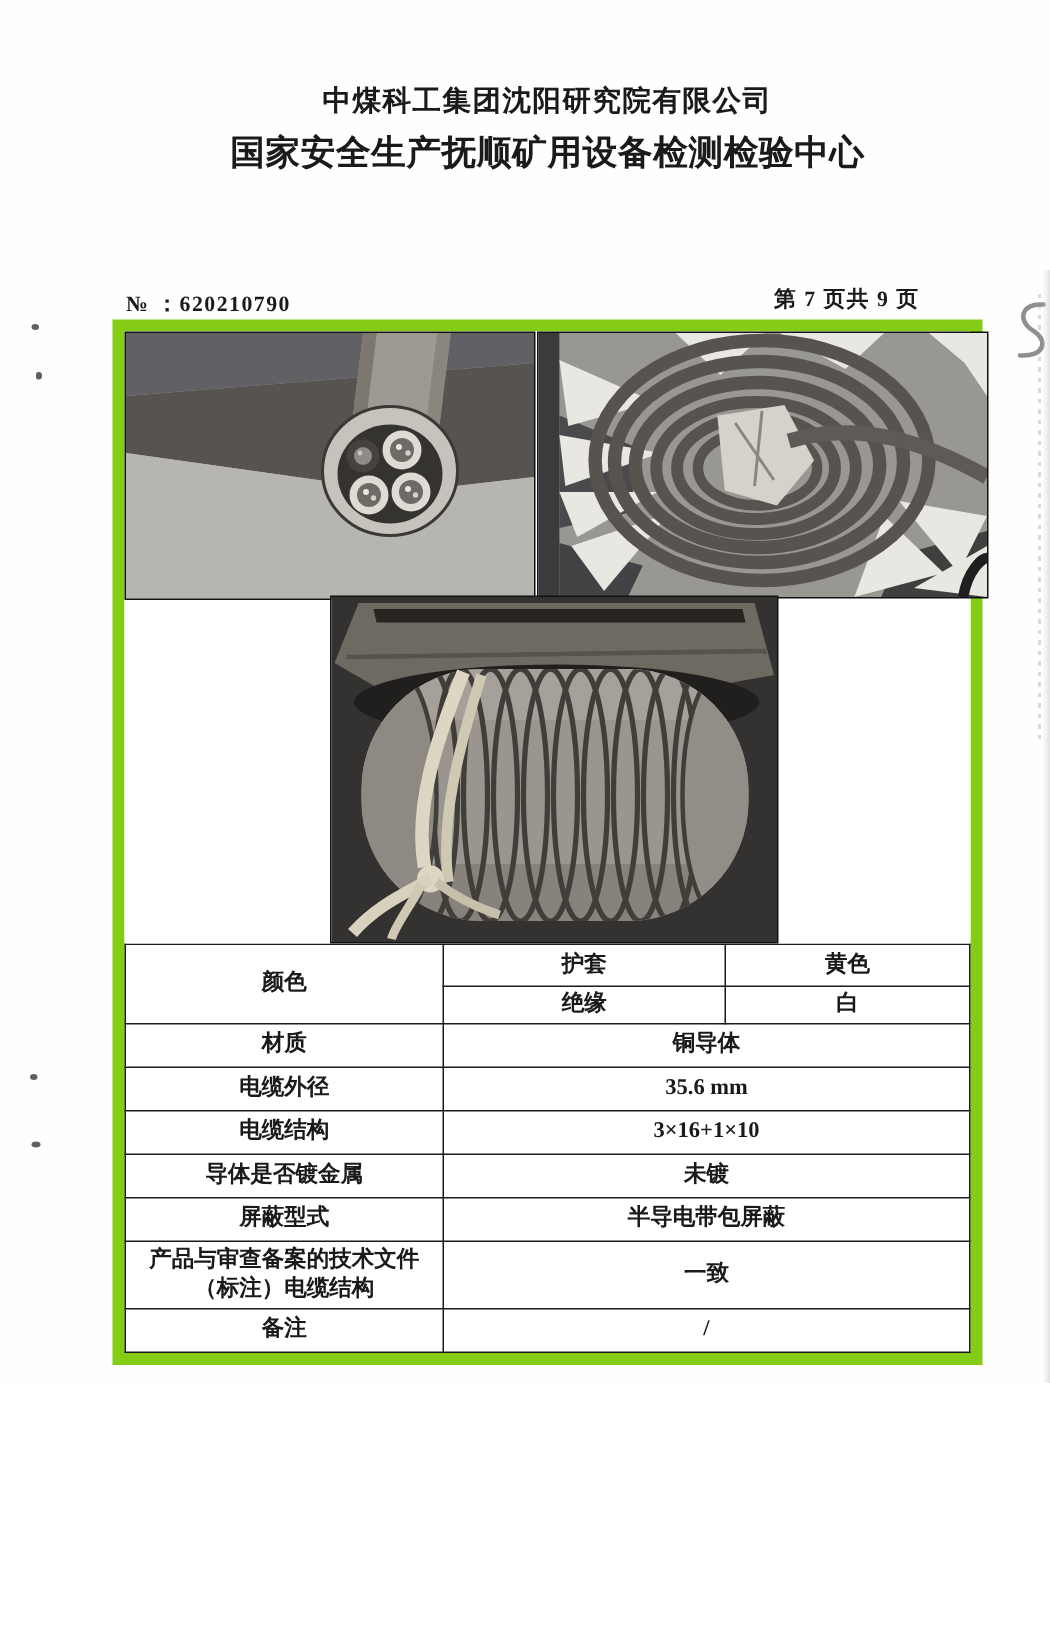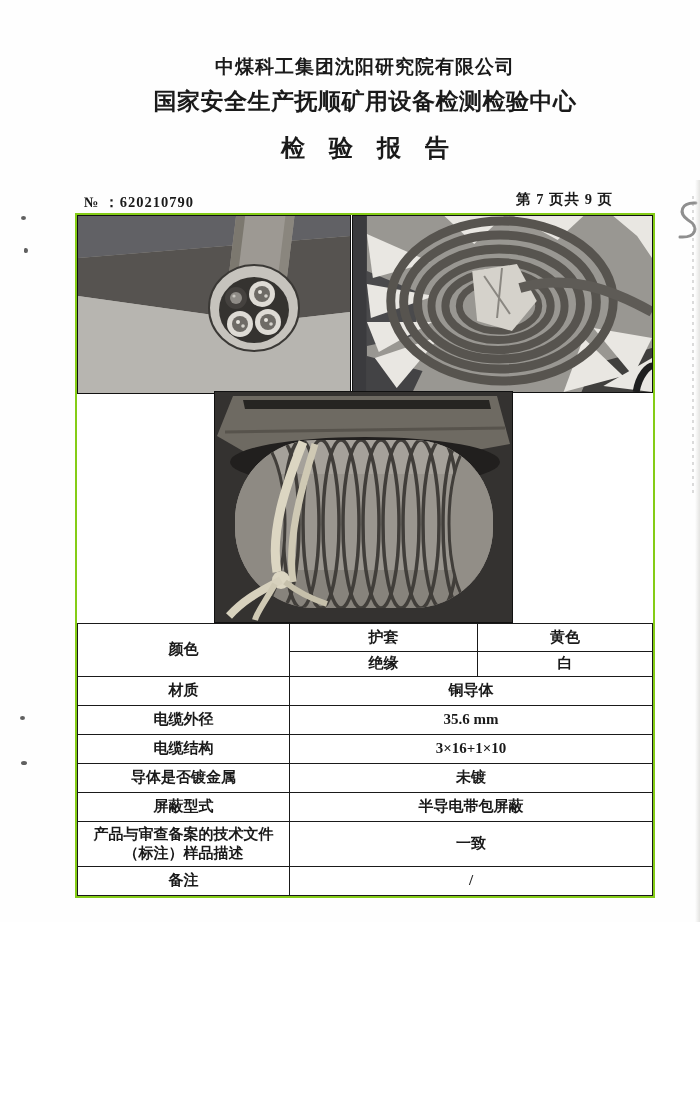--- a/index.html
+++ b/index.html
@@ -12,21 +12,21 @@
   .header { position:absolute; left:75px; top:54px; width:580px; text-align:center; }
   .org1 { font-size:19px; font-weight:bold; letter-spacing:1px; }
   .org2 { font-size:23px; font-weight:bold; letter-spacing:0.5px; margin-top:6px; }
   .rpt-title { font-size:24px; font-weight:bold; letter-spacing:9px; margin-left:9px; margin-top:15px; }
   .rpt-sub { font-size:18px; font-weight:bold; letter-spacing:1px; margin-top:11px; }
   
   .meta { position:absolute; left:75px; top:190px; width:580px; height:22px; font-size:14.5px; font-weight:bold; }
   .report-no { position:absolute; left:9px; top:3px; letter-spacing:1px; }
   .page-ind { position:absolute; right:42px; top:0; letter-spacing:1px; }
   
-  .frame { position:absolute; left:75px; top:213px; width:580px; border:2px solid #84cc16; background:#ffffff; }
+  .frame { position:absolute; left:75px; top:213px; width:580px; border:8px solid #84cc16; background:#ffffff; }
   .photos { position:relative; height:408px; background:#ffffff; }
   .photo { position:absolute; background:#9a9894; outline:1px solid #111; }
   .photo svg { display:block; width:100%; height:100%; }
   .photo-tl { left:1px; top:1px; width:272px; height:177px; }
   .photo-tr { left:276px; top:1px; width:299px; height:176px; }
   .photo-b  { left:138px; top:177px; width:297px; height:230px; }
   
   table.spec { width:100%; border-collapse:collapse; table-layout:fixed; }
   table.spec td {
     border:1.6px solid #1a1a1a; text-align:center; vertical-align:middle;
@@ -52,21 +52,20 @@
     background:linear-gradient(90deg,transparent,#e3e3e1); }
 </style>
 </head>
 <body>
 
 <div class="page">
 
   <div class="header">
     <div class="org1">中煤科工集团沈阳研究院有限公司</div>
     <div class="org2">国家安全生产抚顺矿用设备检测检验中心</div>
-    <div class="rpt-title">检 验 报 告</div>
   </div>
 
   <div class="meta">
     <div class="report-no"><span>№ ：</span><span>620210790</span></div>
     <div class="page-ind">第 7 页共 9 页</div>
   </div>
 
   <div class="frame">
 
     <div class="photos">
@@ -211,21 +210,21 @@
       </tr>
       <tr class="r-std">
         <td>导体是否镀金属</td>
         <td colspan="2">未镀</td>
       </tr>
       <tr class="r-std">
         <td>屏蔽型式</td>
         <td colspan="2">半导电带包屏蔽</td>
       </tr>
       <tr class="r-tall">
-        <td>产品与审查备案的技术文件（标注）样品描述</td>
+        <td>产品与审查备案的技术文件（标注）电缆结构</td>
         <td colspan="2">一致</td>
       </tr>
       <tr class="r-std">
         <td>备注</td>
         <td colspan="2">/</td>
       </tr>
     </tbody>
       </table>
   </div>
 

